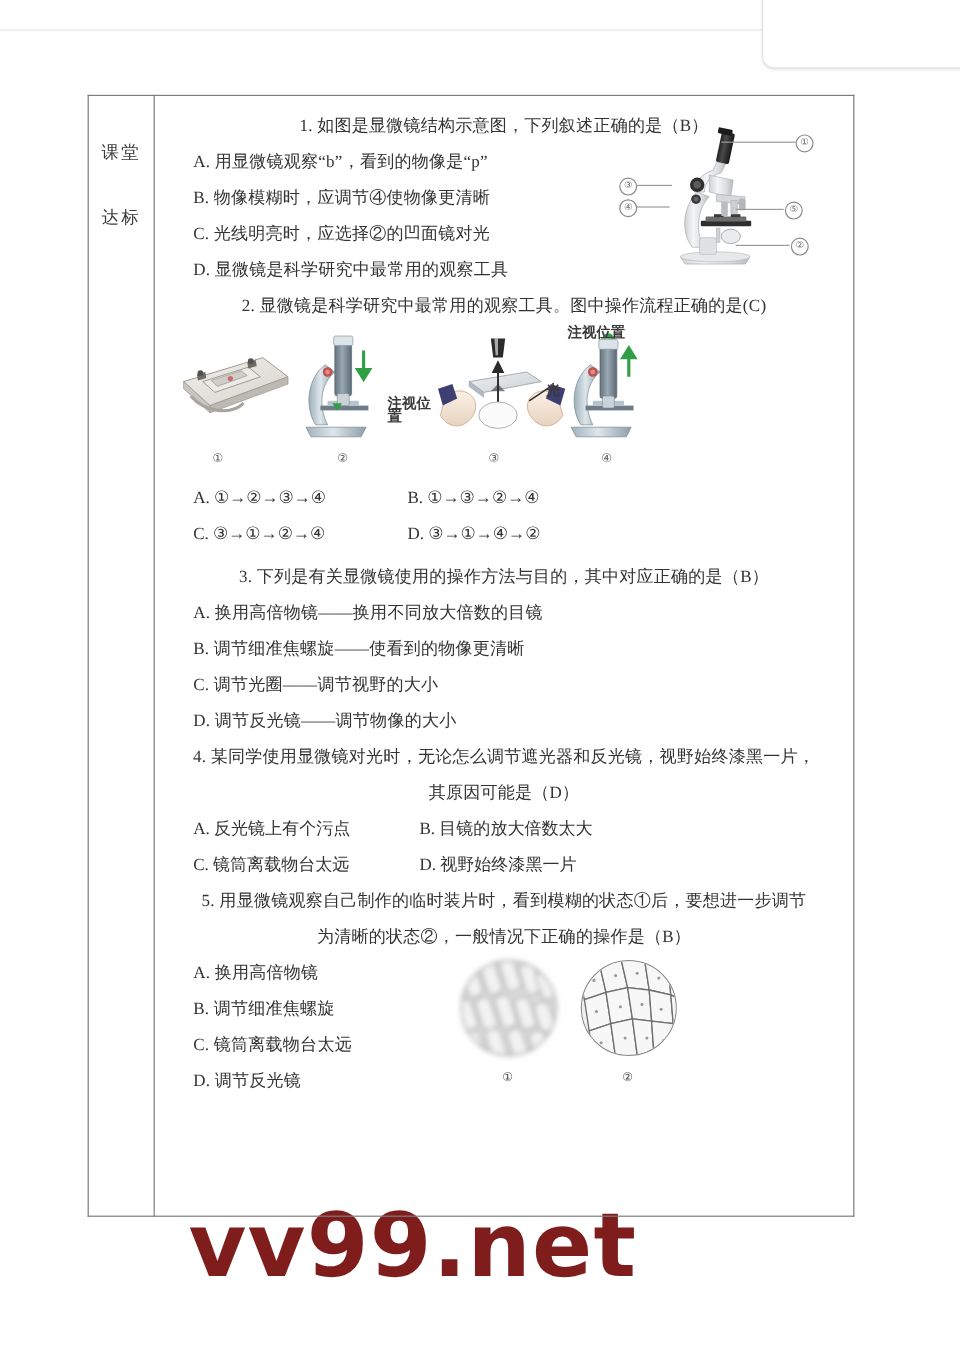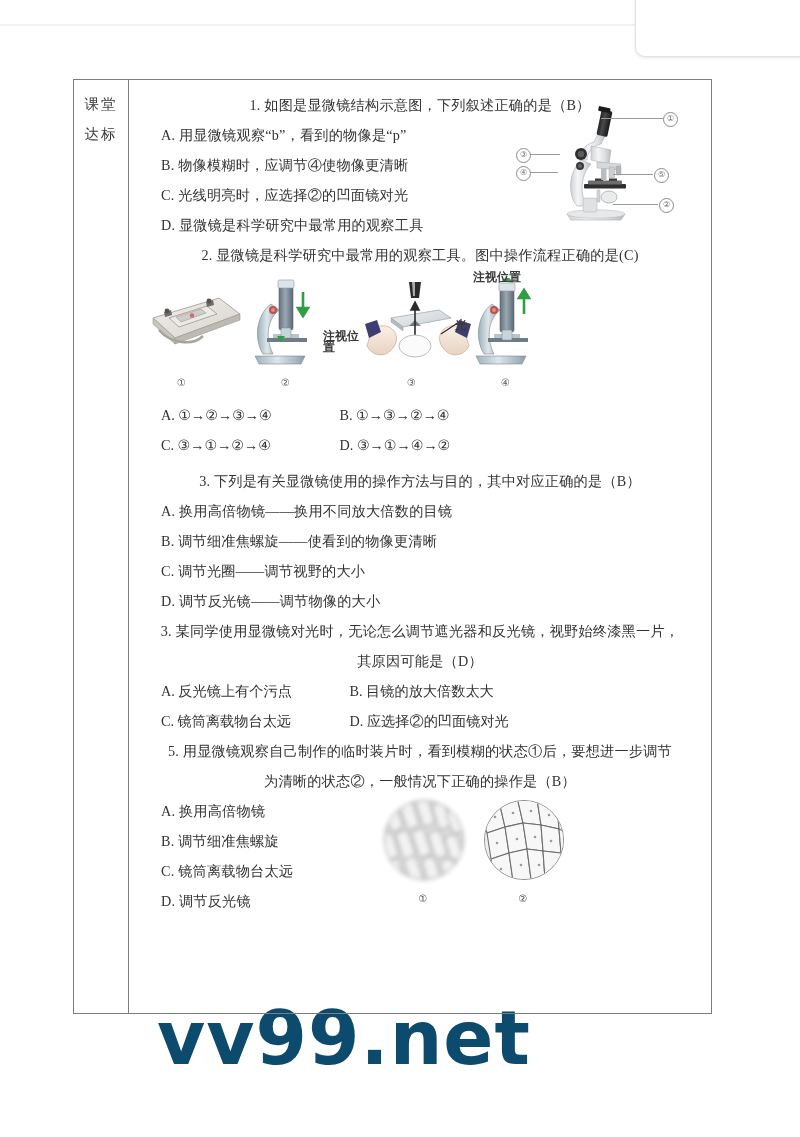--- a/index.html
+++ b/index.html
@@ -43,21 +43,21 @@
   .watermark {
     position: absolute;
     left: 0;
     top: 995px;
     width: 688px;
     text-align: center;
     font-family: "DejaVu Sans", sans-serif;
     font-weight: bold;
     font-size: 74px;
     letter-spacing: 1px;
-    color: #0c4a6e;
+    color: #7f1d1d;
     z-index: 1;
     user-select: none;
   }
 
   
   .sheet {
     position: absolute;
     left: 73px;
     top: 79px;
     width: 639px;
@@ -74,21 +74,21 @@
     background: transparent;
   }
   td.label-cell {
     width: 50px;
     text-align: center;
     font-size: 14.5px;
     line-height: 30px;
     padding: 9px 2px 0 2px;
     color: #3a3a3a;
   }
-  td.label-cell .lbl-line { display: block; letter-spacing: 2px; }
+  td.label-cell .lbl-line { display: block; letter-spacing: 2px; margin-top: 24px; }
 
   td.body-cell {
     padding: 10px 10px 18px 10px;
     height: 905px;
   }
 
   
   .q {
     position: relative;
     font-size: 14.2px;
@@ -427,30 +427,30 @@
 
       <div class="q">
         <div class="q-stem">3. 下列是有关显微镜使用的操作方法与目的，其中对应正确的是（B）</div>
         <div class="opt">A. 换用高倍物镜——换用不同放大倍数的目镜</div>
         <div class="opt">B. 调节细准焦螺旋——使看到的物像更清晰</div>
         <div class="opt">C. 调节光圈——调节视野的大小</div>
         <div class="opt">D. 调节反光镜——调节物像的大小</div>
       </div>
 
       <div class="q">
-        <div class="q-stem">3. 某同学使用显微镜对光时，无论怎么调节遮光器和反光镜，视野始终漆黑一片，</div>
+        <div class="q-stem">4. 某同学使用显微镜对光时，无论怎么调节遮光器和反光镜，视野始终漆黑一片，</div>
         <div class="q-stem">其原因可能是（D）</div>
         <div class="opt-grid2">
           <div class="row">
             <span class="cA">A. 反光镜上有个污点</span>
             <span>B. 目镜的放大倍数太大</span>
           </div>
           <div class="row">
             <span class="cA">C. 镜筒离载物台太远</span>
-            <span>D. 应选择②的凹面镜对光</span>
+            <span>D. 视野始终漆黑一片</span>
           </div>
         </div>
       </div>
 
       <div class="q">
         <div class="q-stem">5. 用显微镜观察自己制作的临时装片时，看到模糊的状态①后，要想进一步调节</div>
         <div class="q-stem">为清晰的状态②，一般情况下正确的操作是（B）</div>
 
         <div style="position:relative;">
           <div class="fig-q5">

